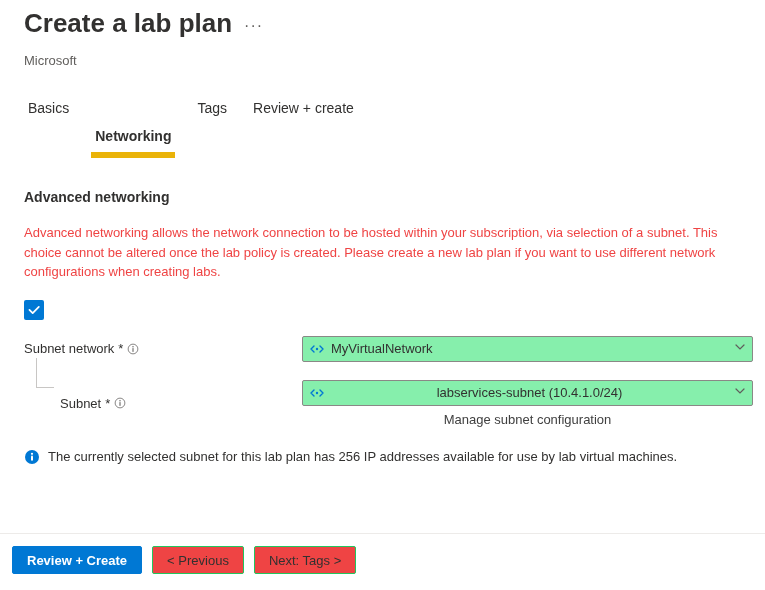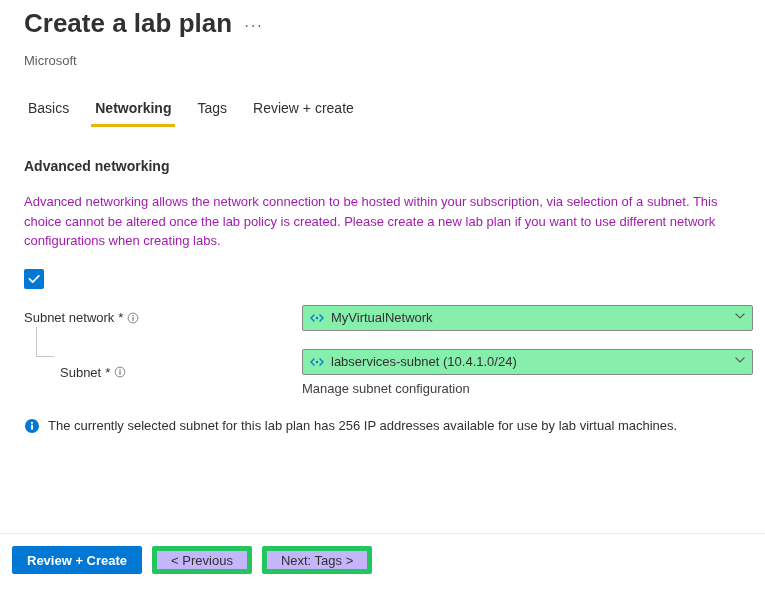--- a/index.html
+++ b/index.html
@@ -48,31 +48,32 @@
     }
     .tab {
       font-size: 14px;
       color: #323130;
       padding: 6px 4px 8px 4px;
       cursor: pointer;
       border-bottom: 3px solid transparent;
     }
     .tab.active {
       font-weight: 600;
-      border-bottom: 3px solid #eab308;
+      border-bottom: 6px solid #eab308;
+      margin-top: 28px;
     }
     
     .section-heading {
       font-size: 14px;
       font-weight: 700;
       margin-top: 30px;
     }
     .body-text {
       font-size: 13px;
-      color: #a21caf;
+      color: #ef4444;
       margin-top: 18px;
       line-height: 1.5;
       max-width: 740px;
     }
     
     .field-row {
       display: flex;
       align-items: center;
       margin-top: 18px;
     }
@@ -173,23 +174,23 @@
       font-family: inherit;
     }
     .btn-primary {
       background: #0078d4;
       color: #fff;
       border: 1px solid #0078d4;
       font-weight: 600;
       min-width: 130px;
     }
     .btn-secondary {
-      background: #c4b5fd;
-      color: #323130;
-      border: 5px solid #22c55e;
+      background: #ef4444;
+      color: #323130;
+      border: 1px solid #22c55e;
       min-width: 90px;
     }
   </style>
 </head>
 <body>
 
 <div class="page">
   <div class="header-row">
     <div class="page-title">Create a lab plan</div>
     <div class="ellipsis">···</div>
@@ -240,21 +241,21 @@
         <span class="chev">
           <svg viewBox="0 0 12 12">
               <path d="M2 4 L6 8 L10 4" stroke="#605e5c" stroke-width="1.2" fill="none" stroke-linecap="round"></path>
             </svg>
         </span>
       </div>
     </div>
     <div class="connector" style="left:12px; top:22px; width:18px; height:30px;"></div>
   </div>
 
-  <div class="field-row" style="margin-top:18px;">
+  <div class="field-row" style="margin-top:18px;text-align:center;">
     <div class="field-label-col indent">
       <span>Subnet</span>
       <span class="req">*</span>
       <span class="info-icon">
         <svg viewBox="0 0 16 16">
             <circle cx="8" cy="8" r="6.5" fill="none" stroke="#605e5c" stroke-width="1"></circle>
             <circle cx="8" cy="5" r="0.9" fill="#605e5c"></circle>
             <rect x="7.3" y="6.8" width="1.4" height="5" fill="#605e5c"></rect>
           </svg>
       </span>

